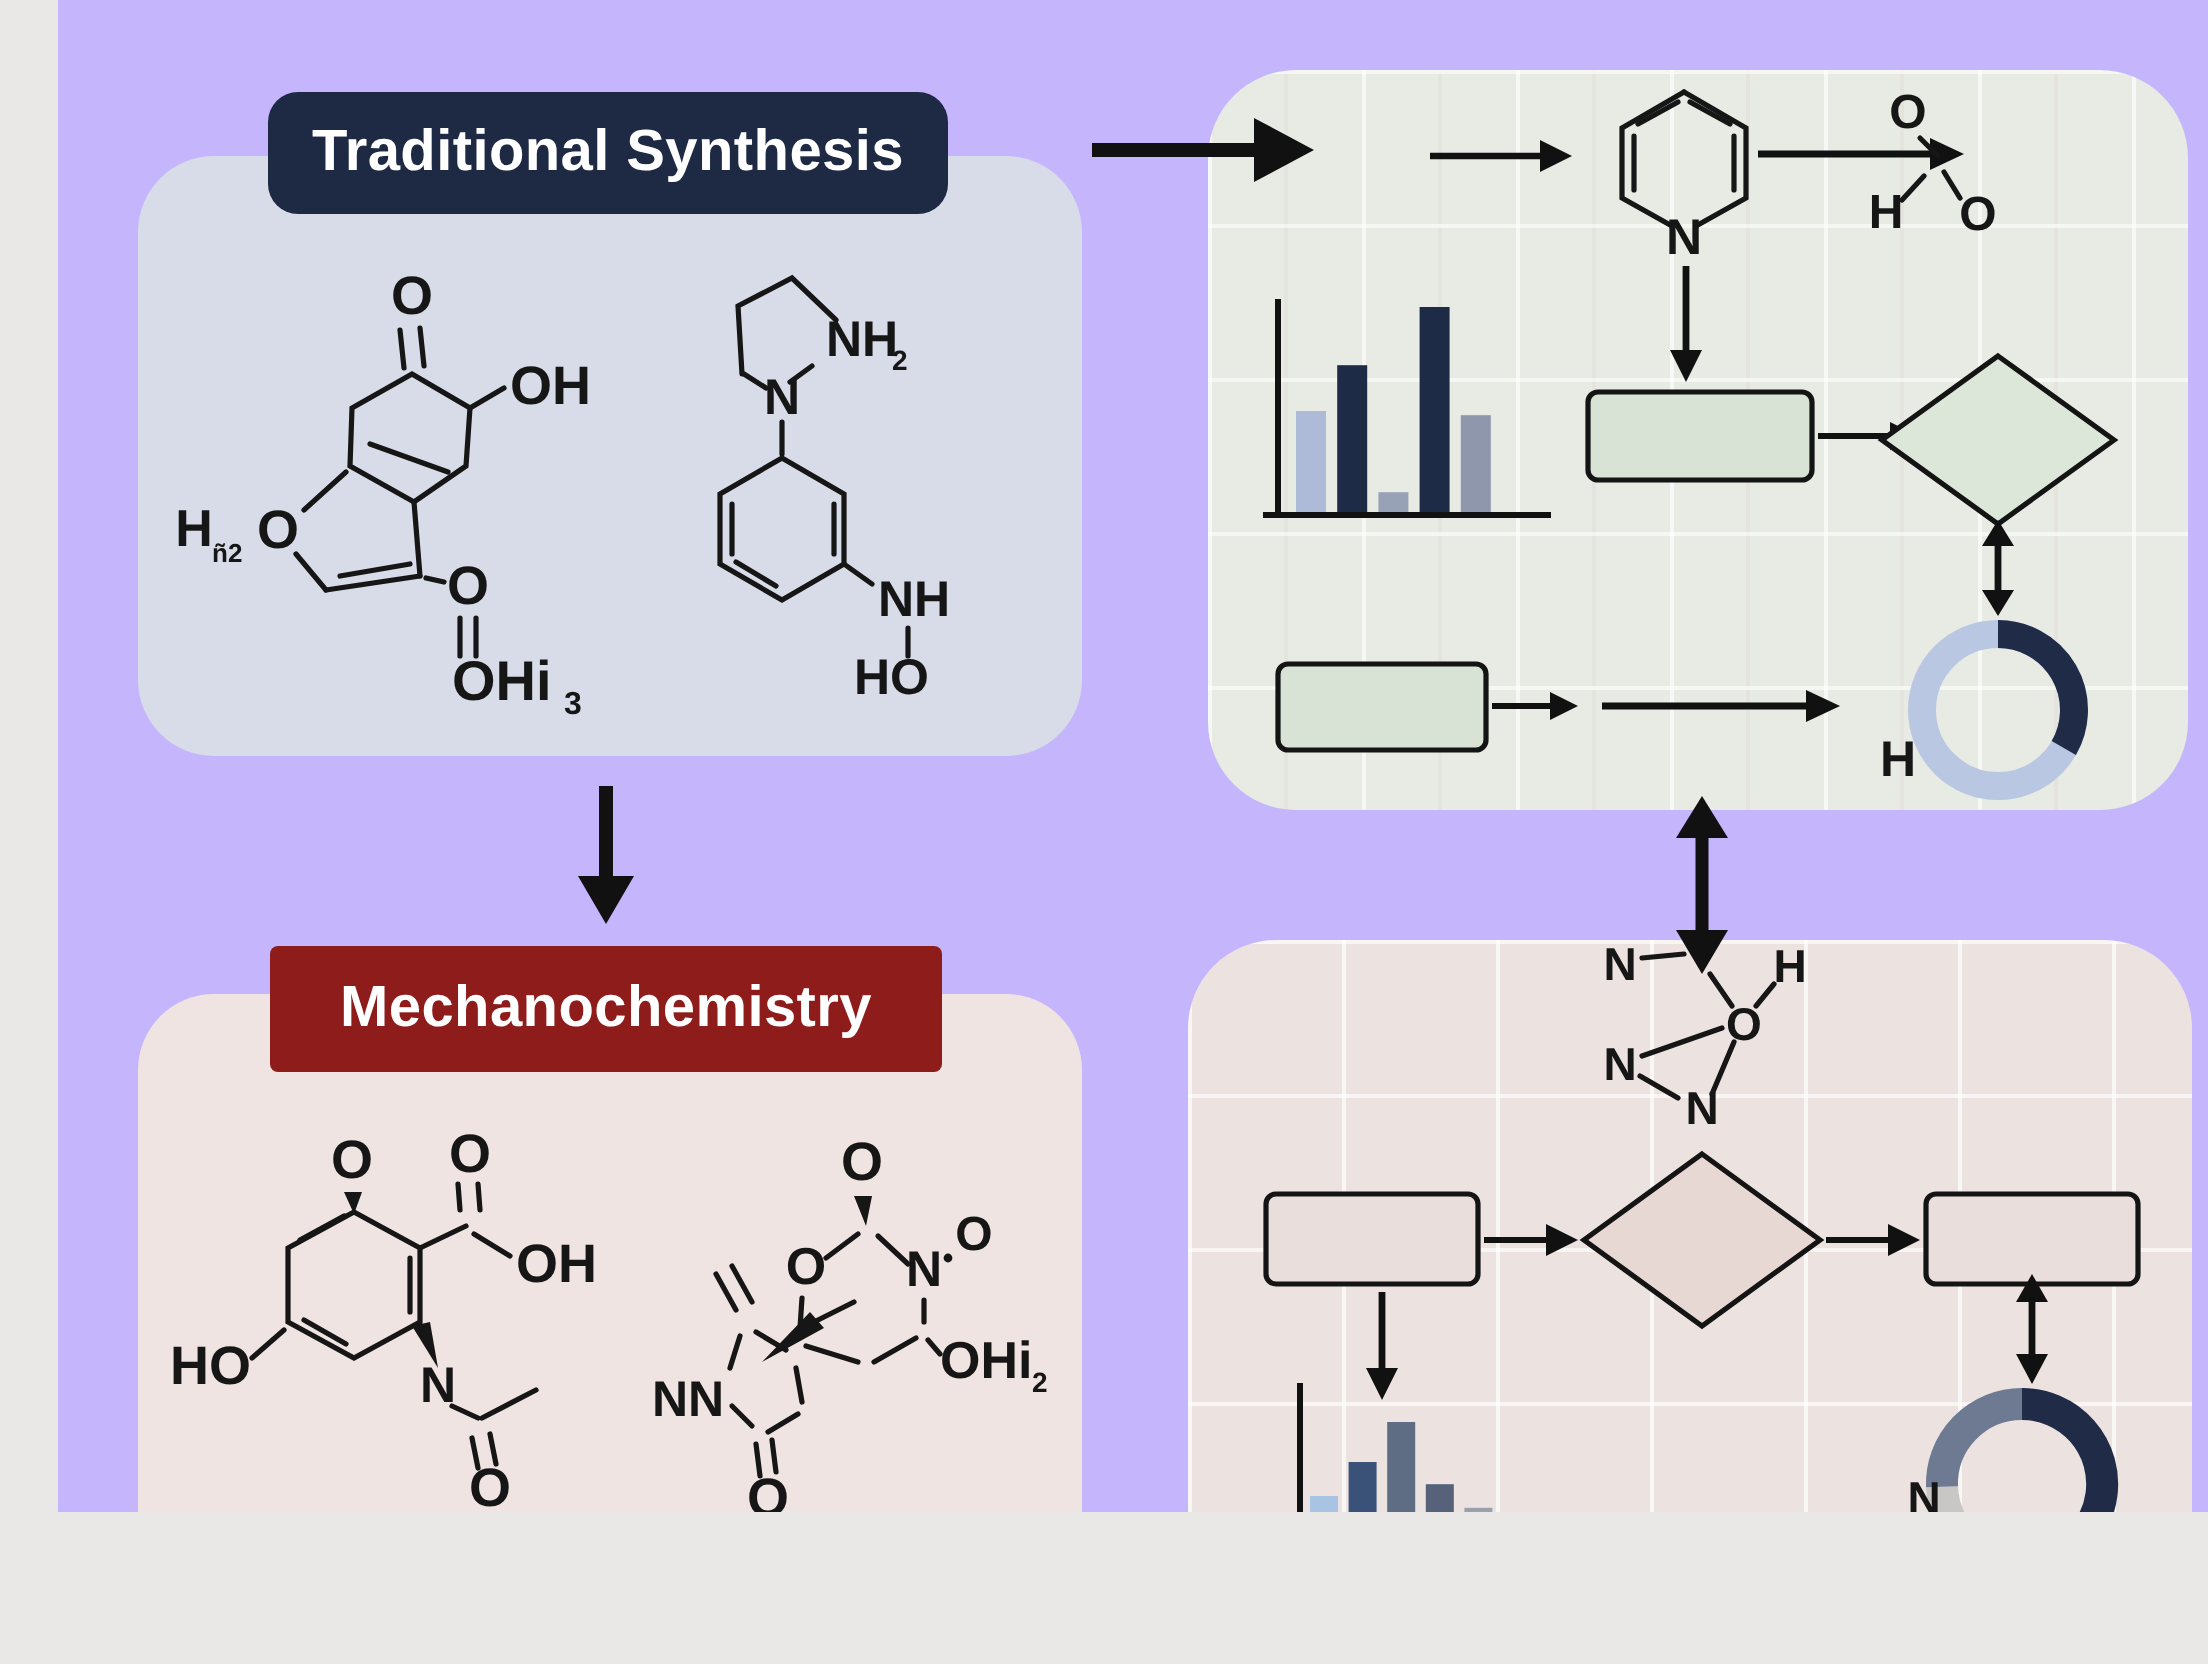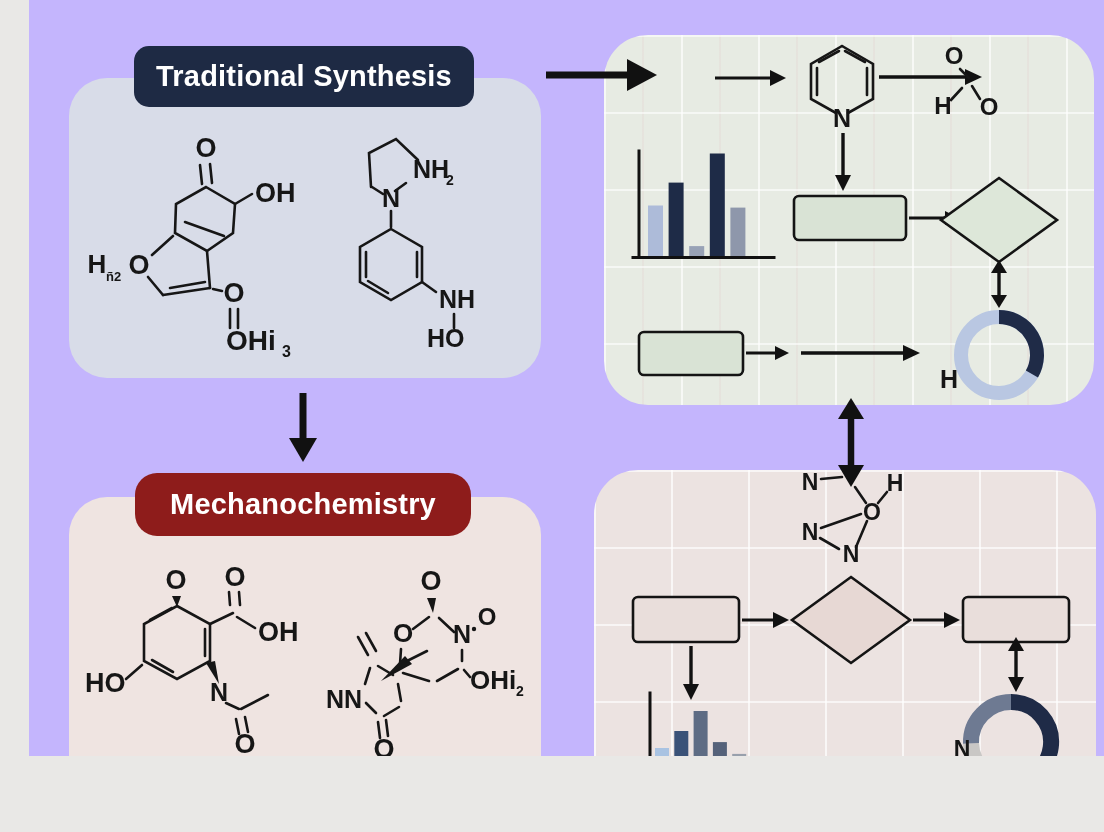--- a/index.html
+++ b/index.html
@@ -13,21 +13,21 @@
       repeating-linear-gradient(to right, rgba(255,255,255,.65) 0 2px, transparent 2px 77px),
       repeating-linear-gradient(to bottom, rgba(255,255,255,.6) 0 2px, transparent 2px 77px),
       repeating-linear-gradient(to right, transparent 0 38px, rgba(225,200,200,.22) 38px 40px, transparent 40px 77px);}
   #panel-br{left:565px;top:470px;width:502px;height:335px;background:#ece3e1;border-radius:44px;
     background-image:
       repeating-linear-gradient(to right, rgba(255,255,255,.7) 0 2px, transparent 2px 77px),
       repeating-linear-gradient(to bottom, rgba(255,255,255,.65) 0 2px, transparent 2px 77px);}
   .badge{position:absolute;display:flex;align-items:center;justify-content:center;
          color:#fff;font-weight:bold;font-size:29px;letter-spacing:.2px;z-index:5;}
   #badge-trad{left:105px;top:46px;width:340px;height:61px;background:#1e2a44;border-radius:15px;}
-  #badge-mech{left:106px;top:473px;width:336px;height:63px;background:#8e1c1b;border-radius:22px;}
+  #badge-mech{left:106px;top:473px;width:336px;height:63px;background:#8e1c1b;border-radius:4px;}
   svg#art{position:absolute;left:0;top:0;z-index:4;}
   svg text{fill:#161616;font-family:"Liberation Sans",sans-serif;font-weight:bold;}
   .bond{stroke:#161616;stroke-width:2.6;stroke-linecap:round;fill:none;}
   .arrow{stroke:#111;fill:none;stroke-linecap:butt;}
   .ahead{fill:#111;stroke:none;}
   .fcshape{stroke:#141414;stroke-width:2.6;}
   .axis{stroke:#111;stroke-width:3;fill:none;stroke-linecap:square;}
   .am{text-anchor:middle;}
 </style>
 </head>

